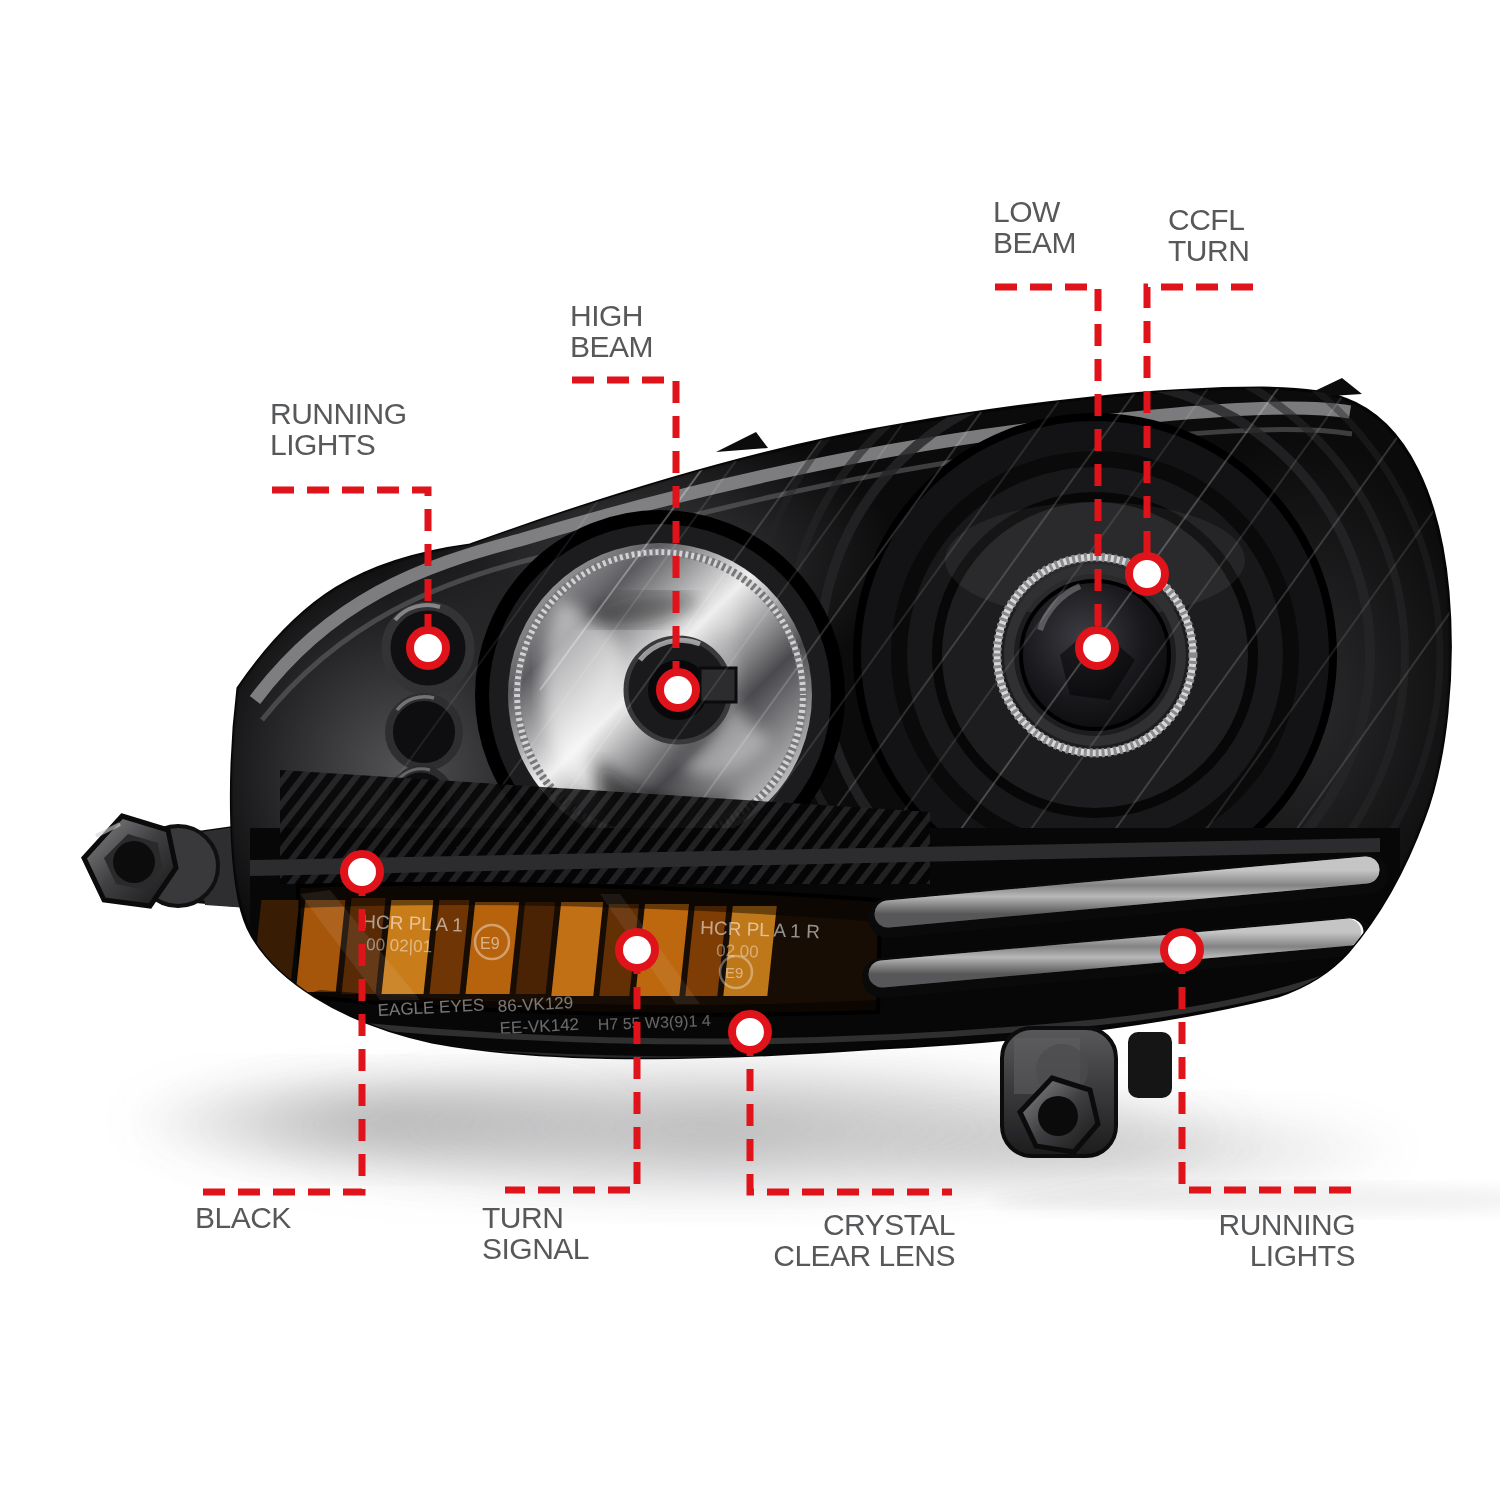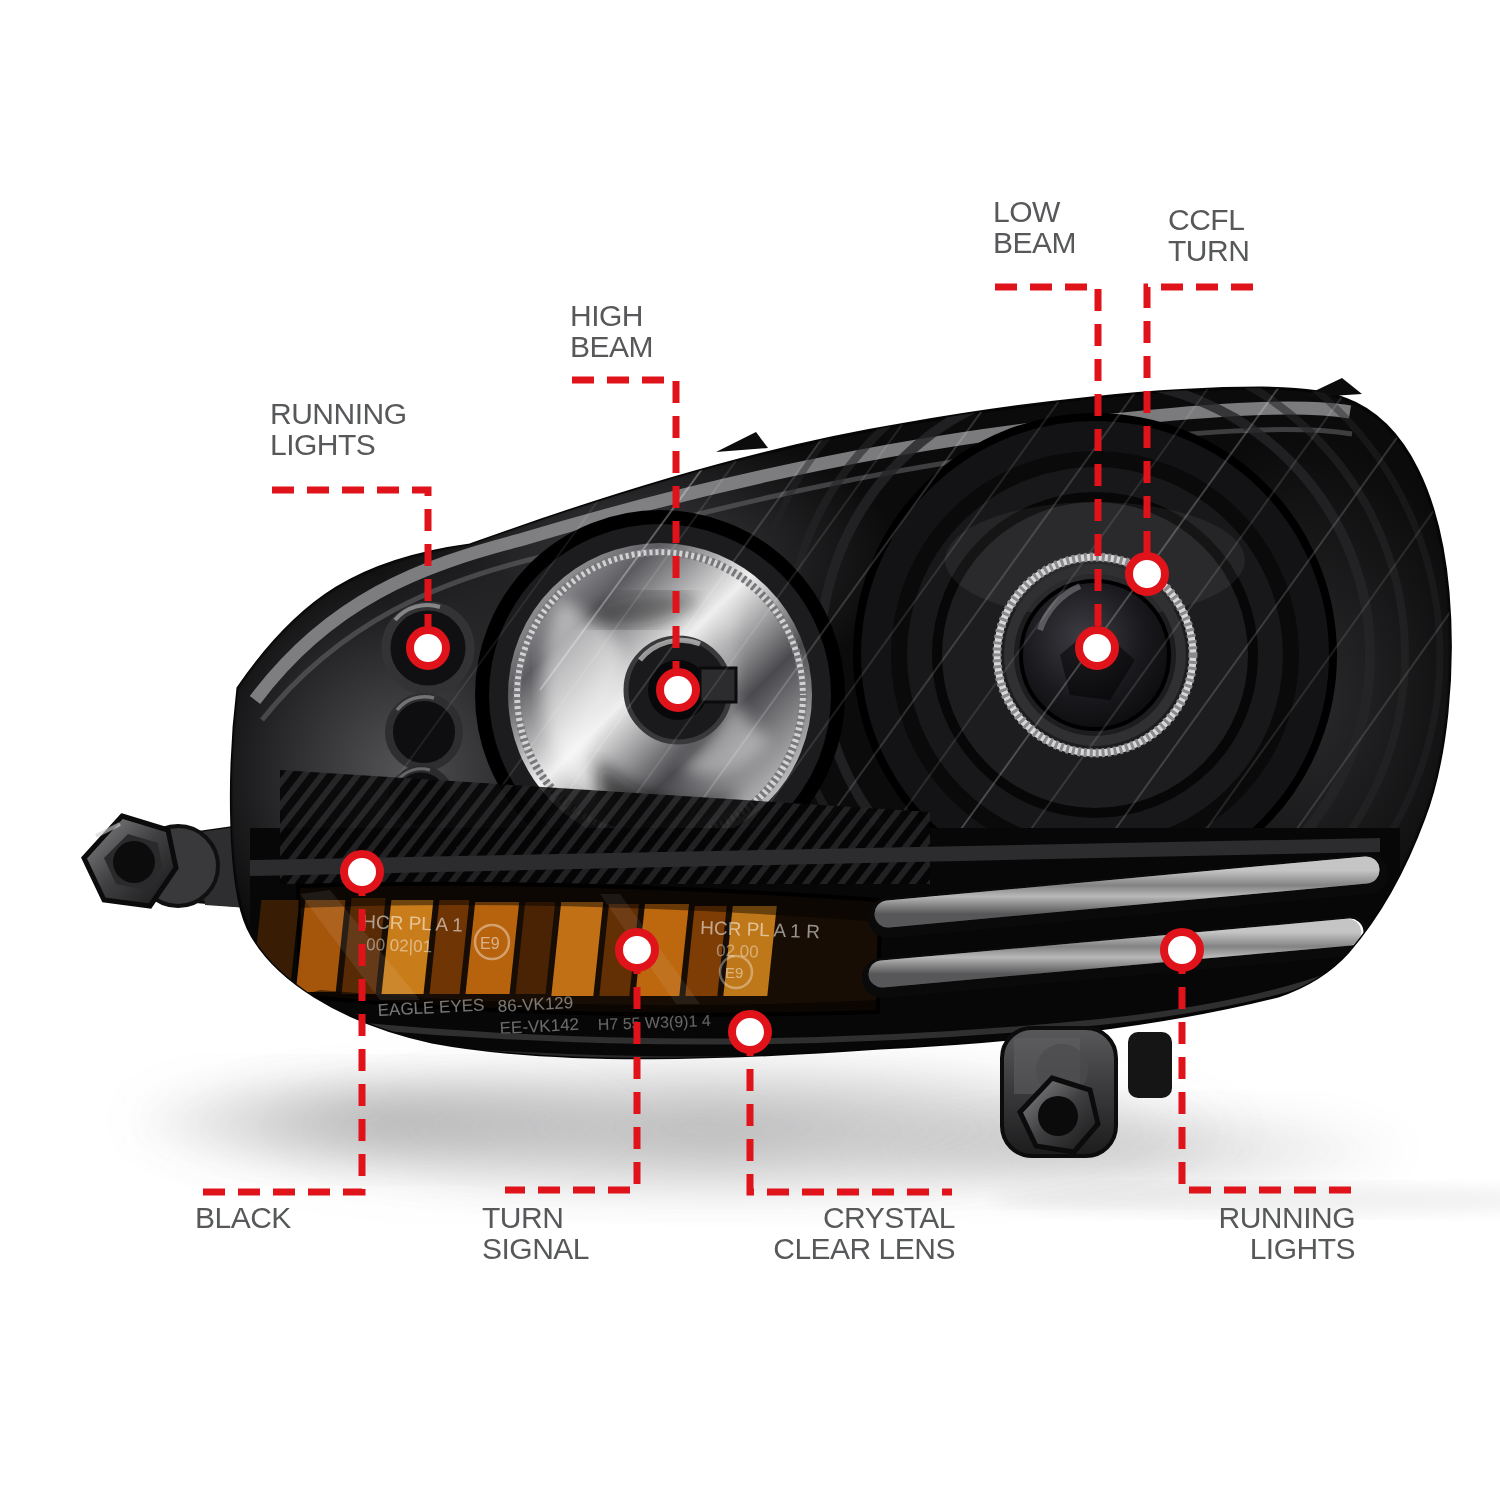--- a/index.html
+++ b/index.html
@@ -13,21 +13,21 @@
   .stage svg{position:absolute;left:0;top:0;}
   .callout{
     position:absolute;
     color:#57585a;
     font-size:30px;
     line-height:1.04;
     letter-spacing:-0.5px;
     font-weight:400;
     white-space:nowrap;
   }
-  .callout.right{text-align:right;}
+  .callout.right{text-align:right;margin-top:7px;}
   .callout span{display:block;}
 </style>
 </head>
 <body>
 
 <div class="stage">
 
 <svg width="1500" height="1500" viewBox="0 0 1500 1500">
   <defs>
     <linearGradient id="lensTop" x1="0" y1="0" x2="0" y2="1">

